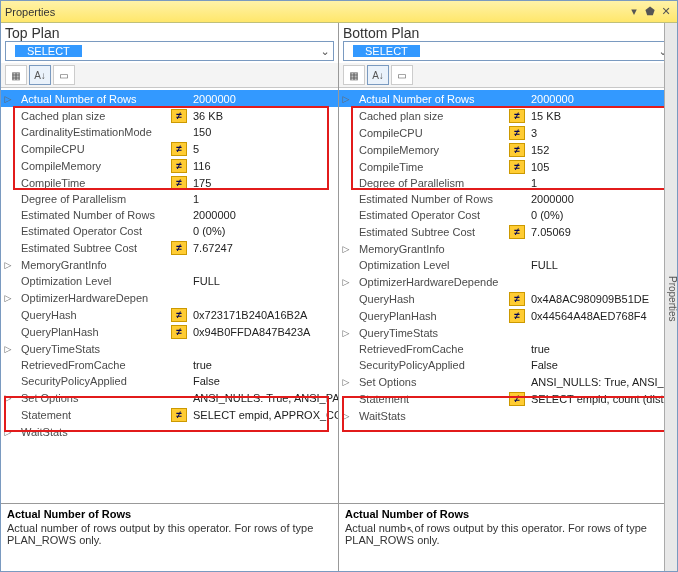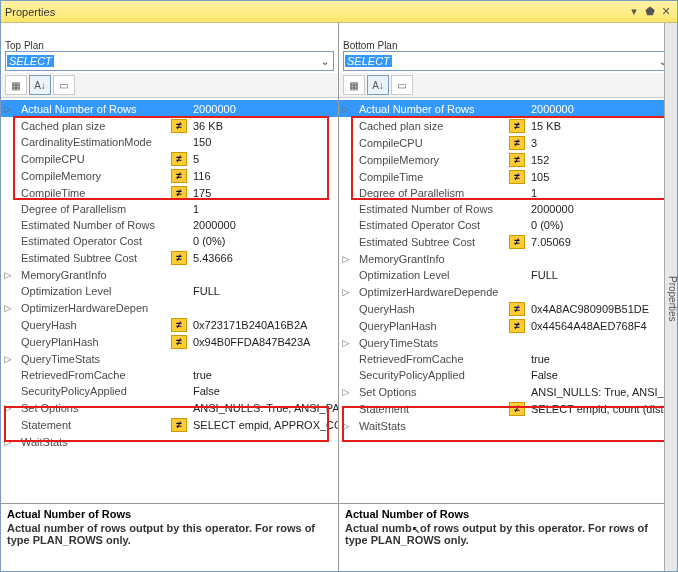--- a/index.html
+++ b/index.html
@@ -32,32 +32,31 @@
   }
   .panels {
     display:flex; height: calc(100% - 22px); position:relative;
   }
   .panel {
     flex:1; display:flex; flex-direction:column; border-right:1px solid #999;
     min-width:0;
   }
   .panel:last-child { border-right:none; }
   .plan-header {
-    padding: 17px 4px 0 4px; font-size:10px; color:#333;
+    padding: 2px 4px 0 4px; font-size:14px; color:#333;
   }
   .plan-select-row { padding: 0 4px 2px 4px; }
   .plan-select {
     width:100%; height:20px; border:1px solid #7a9ac0;
     background:#fff; display:flex; align-items:center;
     position:relative;
   }
   .plan-select-val {
-    background:#3399ff; color:#fff; padding:0 2px; font-size:11px;
-    margin:1px;
-    font-style:italic;
+    background:#3399ff; color:#fff; padding:0 12px; font-size:11px;
+    margin:9px;
   }
   .plan-select-caret {
     margin-left:auto; width:16px; text-align:center; color:#555;
   }
   .toolbar {
     display:flex; gap:2px; padding:2px 4px; border-bottom:1px solid #c8c8c8;
     background:#f4f4f4;
   }
   .tool-btn {
     width:22px; height:20px; border:1px solid #ccc; background:#fff;
@@ -92,21 +91,21 @@
     font-size:9px; cursor:pointer;
   }
   .redbox {
     position:absolute; border:2px solid #e21b1b; pointer-events:none;
   }
   .desc-pane {
     border-top:1px solid #999; padding:4px 6px 6px 6px;
     height:68px; background:#fff;
   }
   .desc-title { font-weight:bold; font-size:11px; margin-bottom:2px; }
-  .desc-body { font-size:11px; color:#333; position:relative;font-weight:bold; }
+  .desc-body { font-size:11px; color:#333; position:relative; }
   .cursor-icon {
     display:inline-block; transform:translateY(1px);
     font-size:10px;
   }
 </style>
 </head>
 <body>
 
 <div class="titlebar">
   <span class="titlebar-label">Properties</span>
@@ -192,21 +191,21 @@
             <tr>
               <td></td>
               <td class="prop-name">Estimated Operator Cost</td>
               <td></td>
               <td class="prop-val">0 (0%)</td>
             </tr>
             <tr>
               <td></td>
               <td class="prop-name">Estimated Subtree Cost</td>
               <td><span class="neq-badge">≠</span></td>
-              <td class="prop-val">5.43666</td>
+              <td class="prop-val">7.67247</td>
             </tr>
             <tr>
               <td><span class="expander">▷</span></td>
               <td class="prop-name">MemoryGrantInfo</td>
               <td></td>
               <td class="prop-val"></td>
             </tr>
             <tr>
               <td></td>
               <td class="prop-name">Optimization Level</td>

